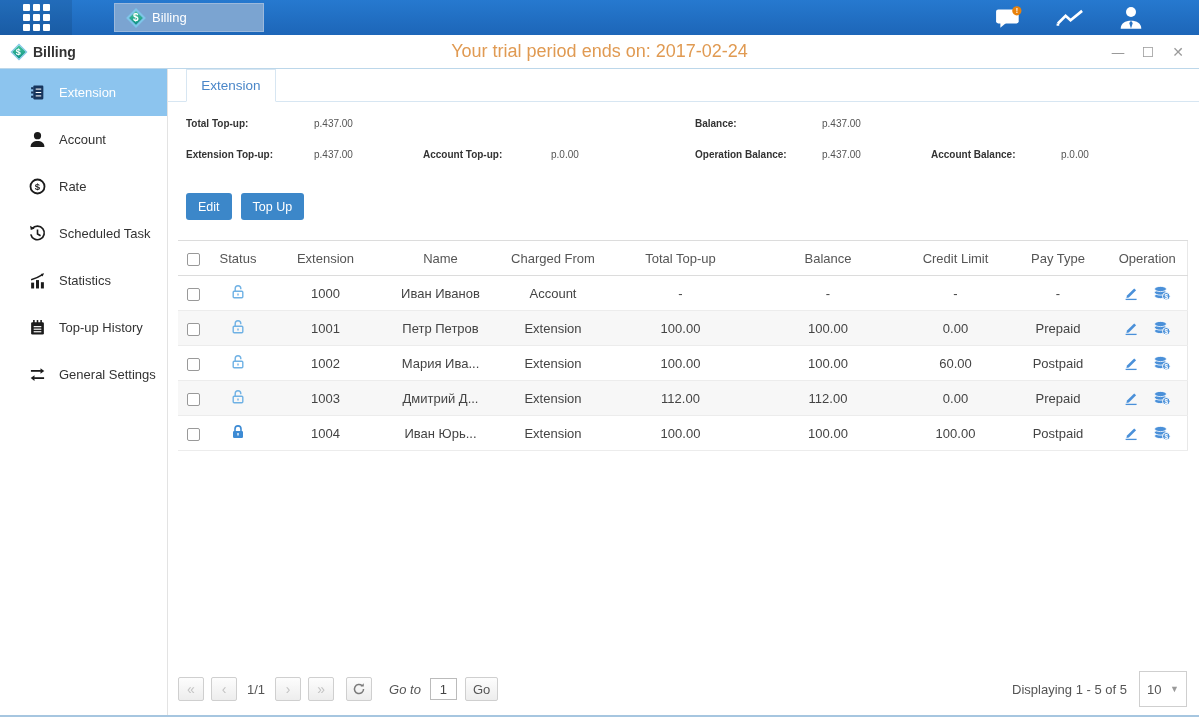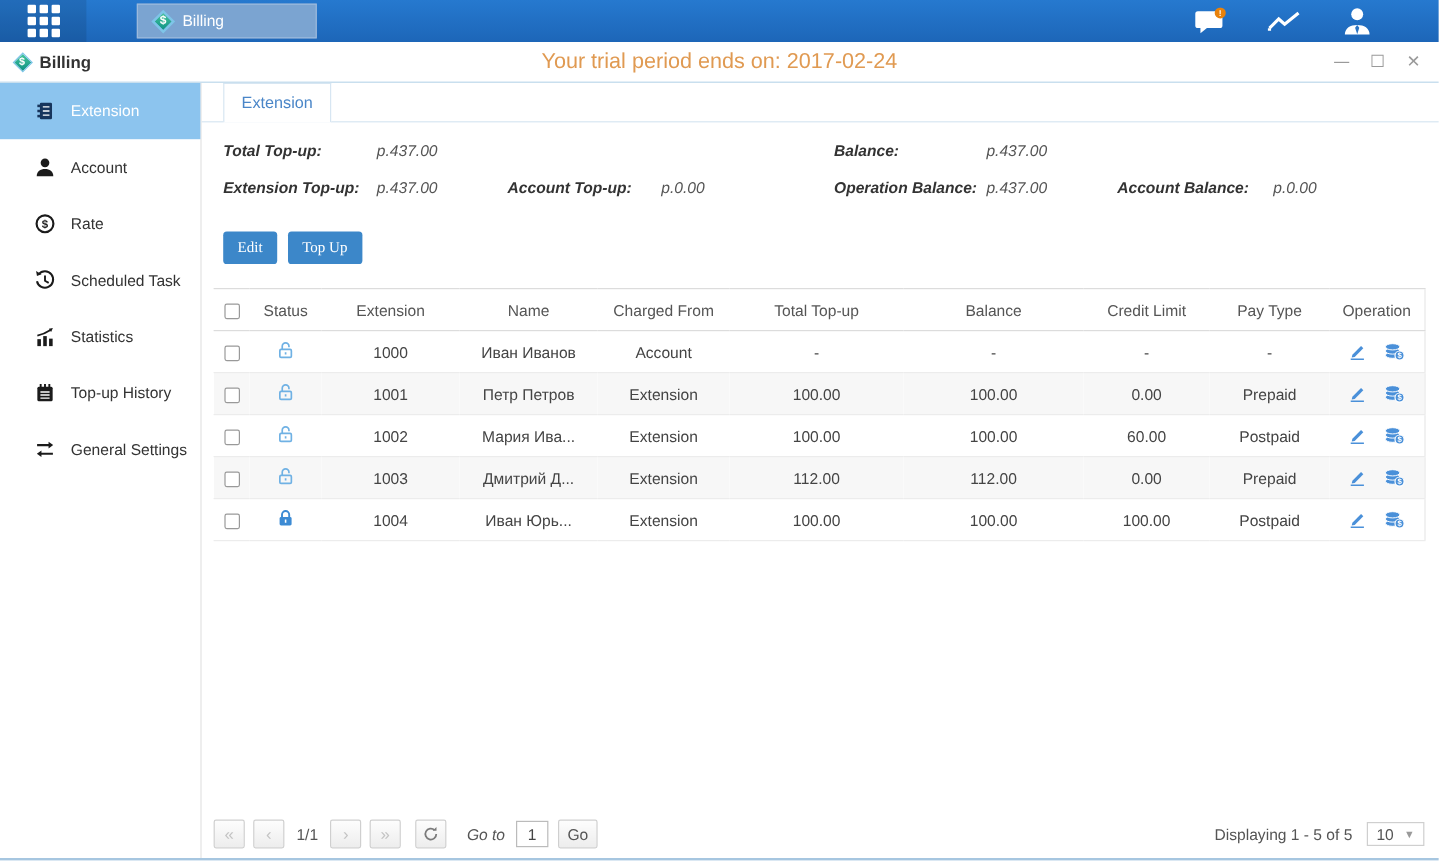--- a/index.html
+++ b/index.html
@@ -49,29 +49,29 @@
 
   
   .tabstrip { height:33px; display:flex; border-bottom:1px solid #d7e6f2; flex:0 0 auto; }
   .tab { width:90px; margin-left:18px; margin-bottom:-1px; background:#fff;
          border:1px solid #d7e6f2; border-bottom:1px solid #fff;
          display:flex; align-items:center; justify-content:center;
          font-size:13.5px; color:#4a86c8; cursor:pointer; }
 
   
   .summary { margin:16px 0 0 18px; flex:0 0 auto; }
-  .sum-row { position:relative; height:31px; font-size:13px;font-style:italic; }
+  .sum-row { position:relative; height:31px; font-size:10px; }
   .sum-row b { position:absolute; color:#333; }
   .sum-row span { position:absolute; color:#555; }
 
   
   .actions { margin:13px 0 0 18px; display:flex; gap:9px; flex:0 0 auto; }
   .btn-blue { background:#3c87c9; color:#fff; border:none; border-radius:3px;
               height:27px; padding:0 12px; font-size:12.5px; cursor:pointer;
-              font-family:Liberation Serif, serif; }
+              font-family:Liberation Sans, sans-serif; }
 
   
   .table-wrap { margin:20px 12px 0 10px; flex:0 0 auto; }
   table { width:1009px; border-collapse:collapse; table-layout:fixed;
           border-right:1px solid #e8e8e8; }
   thead th { height:35px; font-weight:normal; font-size:13px; color:#555;
              border-top:1px solid #dcdcdc; border-bottom:1px solid #dcdcdc; text-align:center; }
   tbody td { height:35px; font-size:13px; color:#444; border-bottom:1px solid #ececec;
              text-align:center; white-space:nowrap; overflow:hidden; }
   tbody tr:nth-child(even) { background:#f7f7f7; }
@@ -89,21 +89,21 @@
             justify-content:center; color:#c3c3c3; font-size:14px; cursor:pointer; }
   .pg-label { margin:0 10px 0 3px; color:#555; }
   .pg-refresh { margin-left:5px; color:#7a7a7a; }
   .goto-label { margin:0 9px 0 10px;font-style:italic; }
   .goto-input { width:27px; height:22px; border:1px solid #bbb; text-align:center;
                 font-size:13px; color:#444; font-family:"Liberation Sans", sans-serif; }
   .go-btn { margin-left:8px; height:24px; padding:0 7px; border:1px solid #cfcfcf; border-radius:2px;
             background:linear-gradient(180deg,#fdfdfd,#ededed); font-size:13px; color:#555;
             cursor:pointer; font-family:"Liberation Sans", sans-serif; }
   .pager-right { margin-left:auto; display:flex; align-items:center; gap:12px; }
-  .page-size { width:48px; height:20px; border:1px solid #cfcfcf; background:#fff;
+  .page-size { width:48px; height:36px; border:1px solid #cfcfcf; background:#fff;
                display:flex; align-items:center; justify-content:space-between;
                padding:0 7px; cursor:pointer; color:#555; }
   .page-size .tri { color:#9a9a9a; font-size:9px; }
 </style>
 </head>
 <body>
 
 <div class="topbar">
   <div class="launcher">
     <div class="grid-icon">

